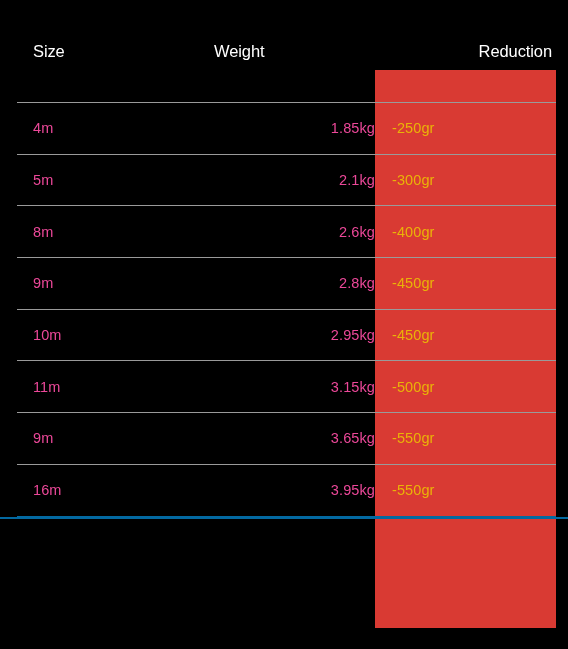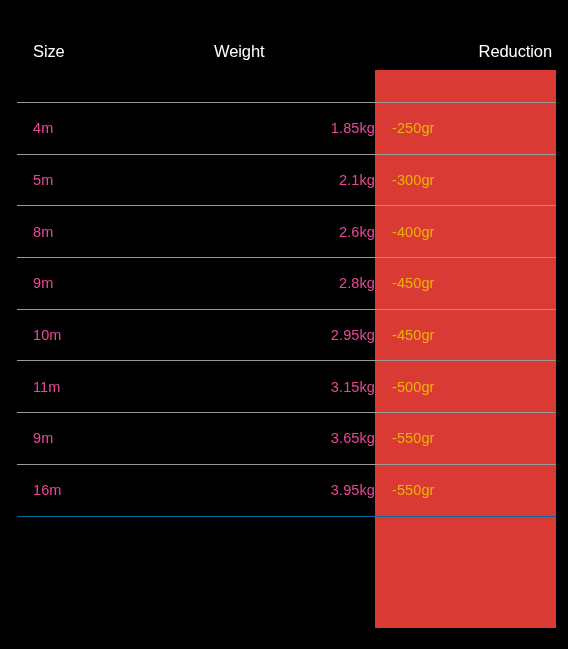--- a/index.html
+++ b/index.html
@@ -67,21 +67,21 @@
     padding: 0;
     color: #ec4899;
     font-size: 14.5px;
     font-weight: 400;
     letter-spacing: 0.1px;
     vertical-align: middle;
     background: transparent;
     border-top: 1px solid #9A9A9A;
   }
   tbody tr:last-child td {
-    border-bottom: 1px solid #0369a1;
+    border-bottom: 3px solid #0369a1;
   }
 
   td.c-size      { padding-left: 33px; }
   td.c-weight    { padding-left: 33px; text-align: right; }
   td.c-reduction { padding-left: 17px; color: #eab308; }
 
   
   tbody td.c-size    { position: relative; }
   tbody td.c-size::before,
   tbody tr:last-child td.c-size::after {

